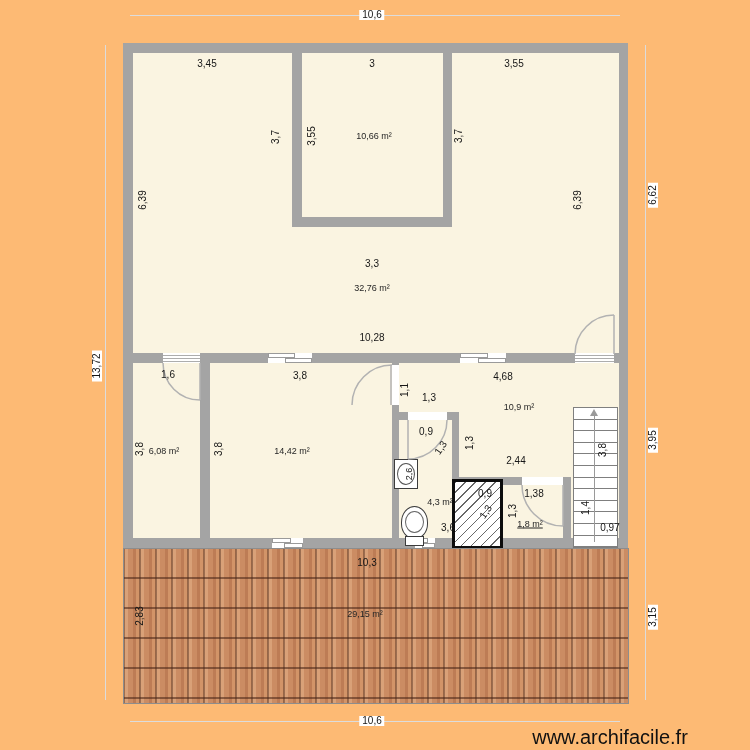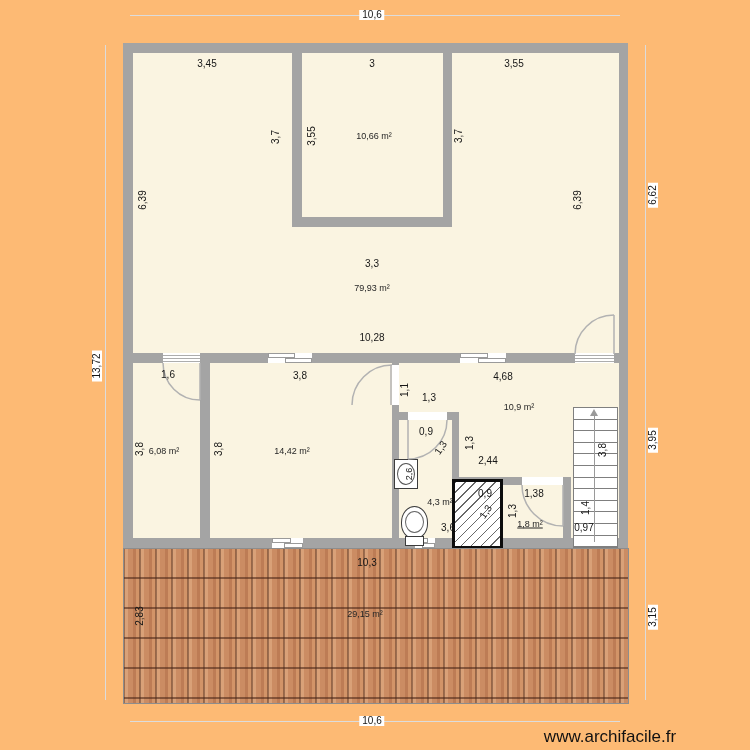--- a/index.html
+++ b/index.html
@@ -29,21 +29,21 @@
   .sink .basin{position:absolute;left:2px;top:3px;right:2px;bottom:3px;border:1px solid #555;border-radius:50%;}
   .toilet-bowl{position:absolute;background:#fff;border:1px solid #3c3c3c;border-radius:50% 50% 46% 46%;}
   .toilet-bowl .inner{position:absolute;left:3px;top:4px;right:3px;bottom:5px;border:1px solid #666;border-radius:50%;}
   .toilet-tank{position:absolute;background:#fff;border:1px solid #3c3c3c;}
   .roof{position:absolute;border:1px solid #8d8d8d;background-color:#c8875f;
     background-image:
       repeating-linear-gradient(180deg,transparent 0 28px,rgba(70,34,20,.55) 28px 30px),
       repeating-linear-gradient(90deg,rgba(55,26,16,.38) 0 1px,transparent 1px 15px,rgba(55,26,16,.38) 15px 16px),
       repeating-linear-gradient(90deg,#d9a178 0 4px,#cb8c63 4px 9px,#bd7c55 9px 12px,#d29468 12px 16px);}
   .doors{position:absolute;left:0;top:0;pointer-events:none;}
-  .watermark{position:absolute;transform:translate(-50%,-50%);font-size:17px;color:#111;white-space:nowrap;}
+  .watermark{position:absolute;transform:translate(-50%,-50%);font-size:20px;color:#111;white-space:nowrap;}
 </style>
 </head>
 <body>
 
 <div class="plan">
 
   <div class="dimline" style="left:130px;top:15px;width:490px;height:1px;"></div>
   <div class="dimline" style="left:130px;top:721px;width:490px;height:1px;"></div>
   <div class="dimline" style="left:105px;top:45px;width:1px;height:655px;"></div>
   <div class="dimline" style="left:645px;top:45px;width:1px;height:655px;"></div>
@@ -133,47 +133,47 @@
   <span class="lbl" style="left:207px;top:64px;">3,45</span>
   <span class="lbl" style="left:372px;top:64px;">3</span>
   <span class="lbl" style="left:514px;top:64px;">3,55</span>
   <span class="lbl v" style="left:143px;top:200px;">6,39</span>
   <span class="lbl v" style="left:578px;top:200px;">6,39</span>
   <span class="lbl v" style="left:276px;top:137px;">3,7</span>
   <span class="lbl v" style="left:312px;top:136px;">3,55</span>
   <span class="lbl area" style="left:374px;top:136px;">10,66 m²</span>
   <span class="lbl v" style="left:459px;top:136px;">3,7</span>
   <span class="lbl" style="left:372px;top:236px;margin-top:28px;">3,3</span>
-  <span class="lbl area" style="left:372px;top:288px;">79,93 m²</span>
+  <span class="lbl area" style="left:372px;top:288px;">32,76 m²</span>
   <span class="lbl" style="left:372px;top:338px;">10,28</span>
 
   <span class="lbl" style="left:168px;top:375px;">1,6</span>
   <span class="lbl" style="left:300px;top:376px;">3,8</span>
   <span class="lbl" style="left:503px;top:377px;">4,68</span>
   <span class="lbl v" style="left:405px;top:390px;">1,1</span>
   <span class="lbl" style="left:429px;top:398px;">1,3</span>
   <span class="lbl v" style="left:140px;top:449px;">3,8</span>
   <span class="lbl area" style="left:164px;top:451px;">6,08 m²</span>
   <span class="lbl v" style="left:219px;top:449px;">3,8</span>
   <span class="lbl area" style="left:292px;top:451px;">14,42 m²</span>
   <span class="lbl area" style="left:519px;top:407px;">10,9 m²</span>
   <span class="lbl" style="left:426px;top:432px;">0,9</span>
   <span class="lbl d" style="left:441px;top:448px;">1,3</span>
   <span class="lbl v" style="left:470px;top:443px;">1,3</span>
-  <span class="lbl" style="left:488px;top:461px;">2,44</span>
+  <span class="lbl" style="left:516px;top:461px;">2,44</span>
   <span class="lbl v" style="left:409px;top:474px;font-size:9px;">2,6</span>
   <span class="lbl area" style="left:440px;top:502px;">4,3 m²</span>
   <span class="lbl" style="left:448px;top:528px;">3,6</span>
   <span class="lbl" style="left:473px;top:494px;padding-left:24px;">0,9</span>
   <span class="lbl d" style="left:486px;top:512px;">1,3</span>
   <span class="lbl" style="left:534px;top:494px;">1,38</span>
   <span class="lbl v" style="left:513px;top:511px;">1,3</span>
   <span class="lbl area" style="left:530px;top:524px;text-decoration:underline;">1,8 m²</span>
   <span class="lbl v" style="left:603px;top:450px;">3,8</span>
   <span class="lbl v" style="left:586px;top:508px;">1,4</span>
-  <span class="lbl" style="left:584px;top:528px;">0,97</span>
+  <span class="lbl" style="left:610px;top:528px;">0,97</span>
 
   <span class="lbl" style="left:367px;top:563px;">10,3</span>
   <span class="lbl v" style="left:140px;top:616px;">2,83</span>
   <span class="lbl area" style="left:365px;top:614px;">29,15 m²</span>
 
   <span class="watermark" style="left:610px;top:737px;">www.archifacile.fr</span>
 </div>
 
 </body></html>

